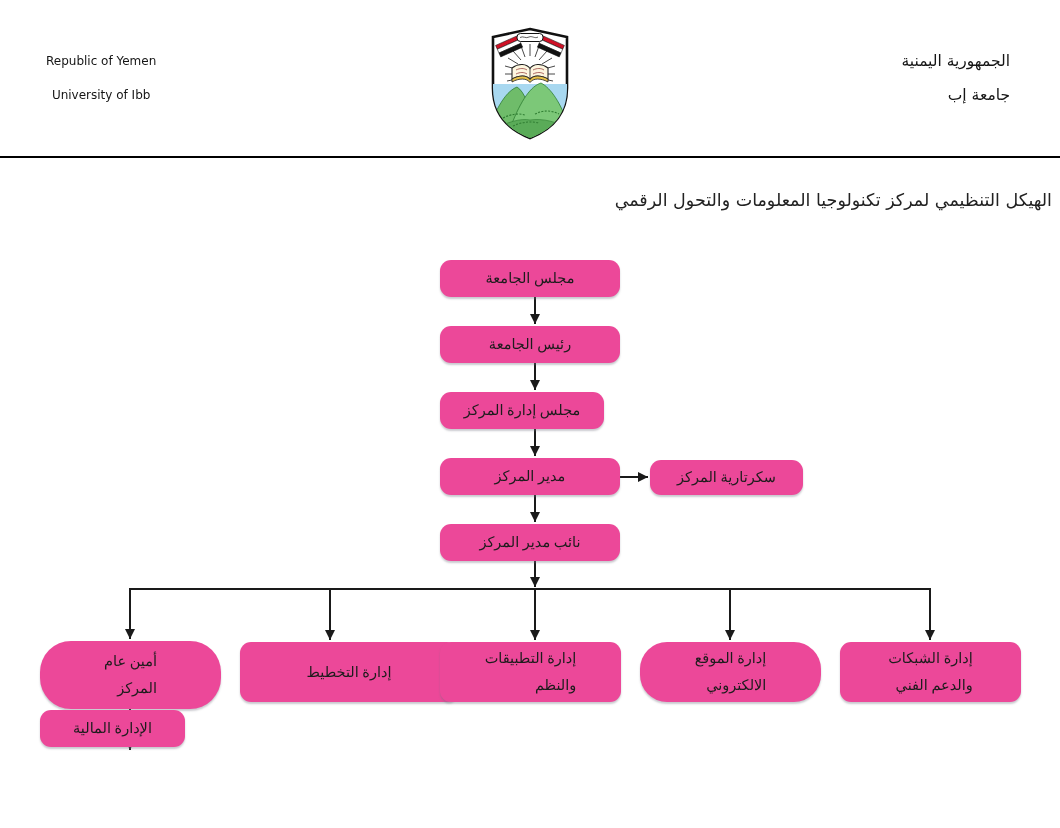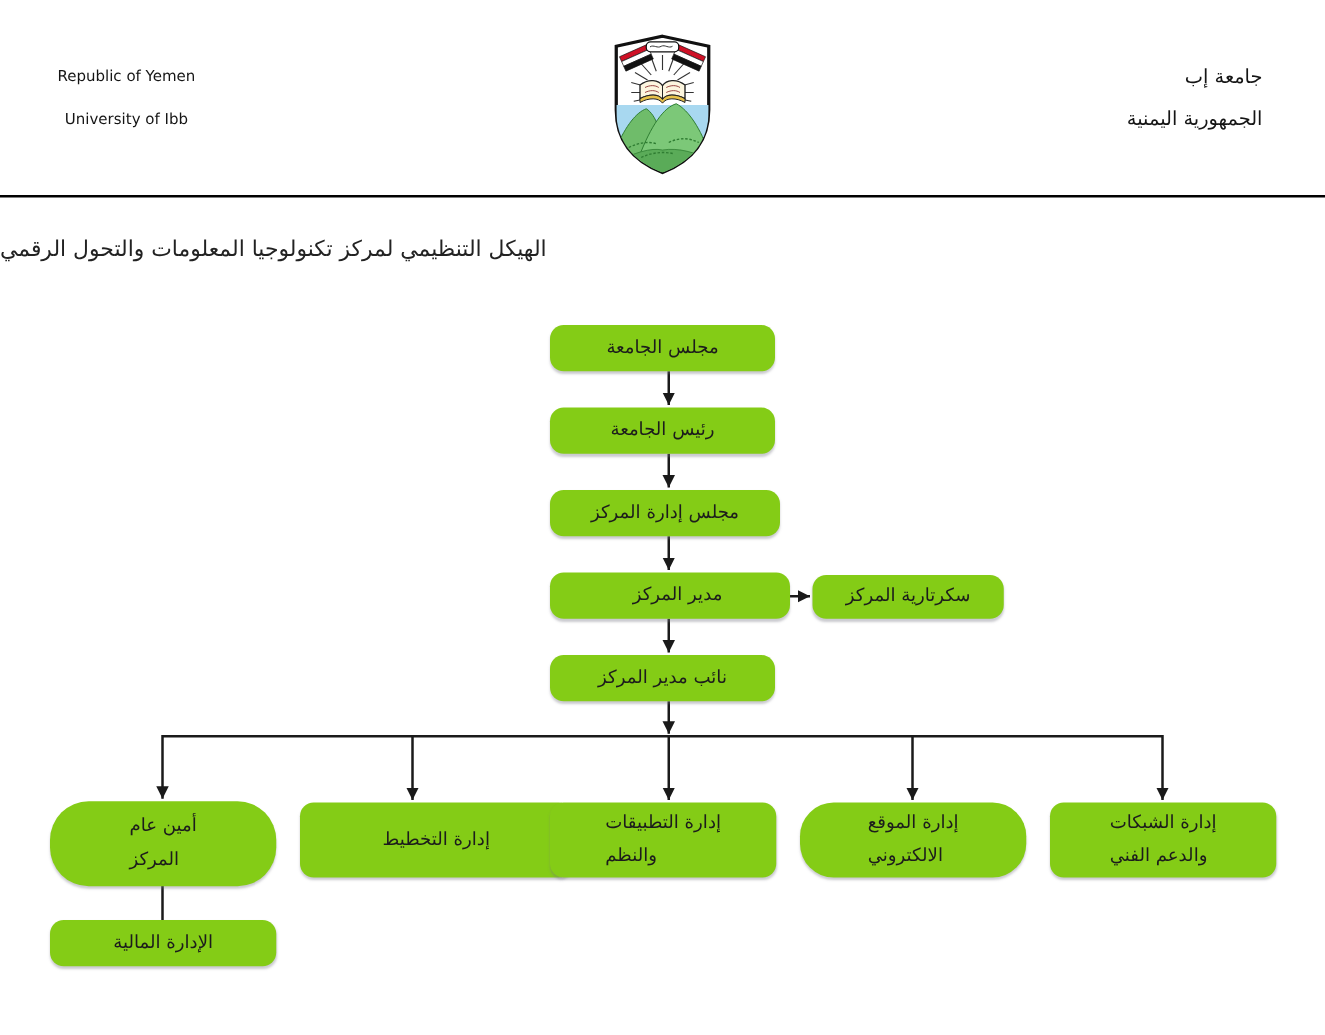--- a/index.html
+++ b/index.html
@@ -13,31 +13,32 @@
     font-size:12px;line-height:34px;color:#151515;
   }
   .hdr-right{
     position:absolute;right:50px;top:44px;text-align:right;direction:rtl;
     font-size:15.5px;line-height:34px;color:#151515;
   }
   .logo{position:absolute;left:487px;top:26px;width:86px;height:116px;}
   .divider{position:absolute;left:0;top:156px;width:1060px;height:2px;background:#000;}
   
   .chart-title{
-    position:absolute;left:0;top:190px;width:1052px;text-align:left;direction:rtl;
+    position:absolute;left:0;top:190px;width:1052px;text-align:right;direction:rtl;
     font-size:17.5px;color:#222222;letter-spacing:0.1px;
   }
   
   .connectors{position:absolute;left:0;top:0;width:1060px;height:828px;pointer-events:none;}
   .node{
-    position:absolute;background:#84cc16;border-radius:11px;
+    position:absolute;background:#ec4899;border-radius:11px;
     display:flex;align-items:center;justify-content:center;
-    direction:rtl;text-align:left;white-space:pre-line;
+    direction:rtl;text-align:right;white-space:pre-line;
     font-size:14.5px;line-height:27px;color:#1c1c1c;
     box-shadow:0 2px 2px rgba(115,115,130,0.38);
+    font-family:Liberation Serif, serif;
   }
   .node--pill{border-radius:31px;}
 </style>
 </head>
 <body>
 
 <div class="page">
 
   <header>
     <div class="hdr-left">
@@ -99,22 +100,22 @@
         </g>
 
         <g>
           <rect x="30" y="7.5" width="26" height="8" rx="3.5" fill="#ffffff" stroke="#111111" stroke-width="1"></rect>
           <path d="M33,11.5 C36,9.5 39,13 42,11 C45,9.5 48,13 51,11" fill="none" stroke="#333" stroke-width="0.8"></path>
         </g>
       </g>
     </svg>
 
     <div class="hdr-right">
+      <div>الجمهورية اليمنية</div>
       <div>جامعة إب</div>
-      <div>الجمهورية اليمنية</div>
     </div>
   </header>
 
   <div class="divider"></div>
 
   <div class="chart-title">الهيكل التنظيمي لمركز تكنولوجيا المعلومات والتحول الرقمي</div>
 
   <div>
 
     <svg class="connectors" viewBox="0 0 1060 828" aria-hidden="true">
@@ -137,38 +138,38 @@
         <line x1="730" y1="588" x2="730" y2="640" marker-end="url(#ah)"></line>
         <line x1="930" y1="588" x2="930" y2="640" marker-end="url(#ah)"></line>
         <line x1="130" y1="703" x2="130" y2="750" marker-end="url(#ah)"></line>
       </g>
     </svg>
 
     <div class="node" style="left:440px;top:260px;width:180px;height:37px;">مجلس الجامعة</div>
 
     <div class="node" style="left:440px;top:326px;width:180px;height:37px;">رئيس الجامعة</div>
 
-    <div class="node" style="left:440px;top:392px;width:184px;height:37px;">مجلس إدارة المركز</div>
+    <div class="node" style="left:440px;top:392px;width:164px;height:37px;">مجلس إدارة المركز</div>
 
-    <div class="node" style="left:440px;top:458px;width:180px;height:37px;padding-left:12px;">مدير المركز</div>
+    <div class="node" style="left:440px;top:458px;width:180px;height:37px;">مدير المركز</div>
 
     <div class="node" style="left:650px;top:460px;width:153px;height:35px;">سكرتارية المركز</div>
 
     <div class="node" style="left:440px;top:524px;width:180px;height:37px;">نائب مدير المركز</div>
 
     <div class="node node--pill" style="left:40px;top:641px;width:181px;height:68px;">أمين عام
 المركز</div>
 
     <div class="node" style="left:240px;top:642px;width:218px;height:60px;">إدارة التخطيط</div>
 
     <div class="node" style="left:440px;top:642px;width:181px;height:60px;">إدارة التطبيقات
 والنظم</div>
 
     <div class="node" style="left:640px;top:642px;width:181px;height:60px;border-radius:27px;">إدارة الموقع
 الالكتروني</div>
 
     <div class="node" style="left:840px;top:642px;width:181px;height:60px;">إدارة الشبكات
 والدعم الفني</div>
 
-    <div class="node" style="left:40px;top:736px;width:181px;height:37px;">الإدارة المالية</div>
+    <div class="node" style="left:40px;top:710px;width:145px;height:37px;">الإدارة المالية</div>
 
   </div>
 </div>
 
 </body></html>

